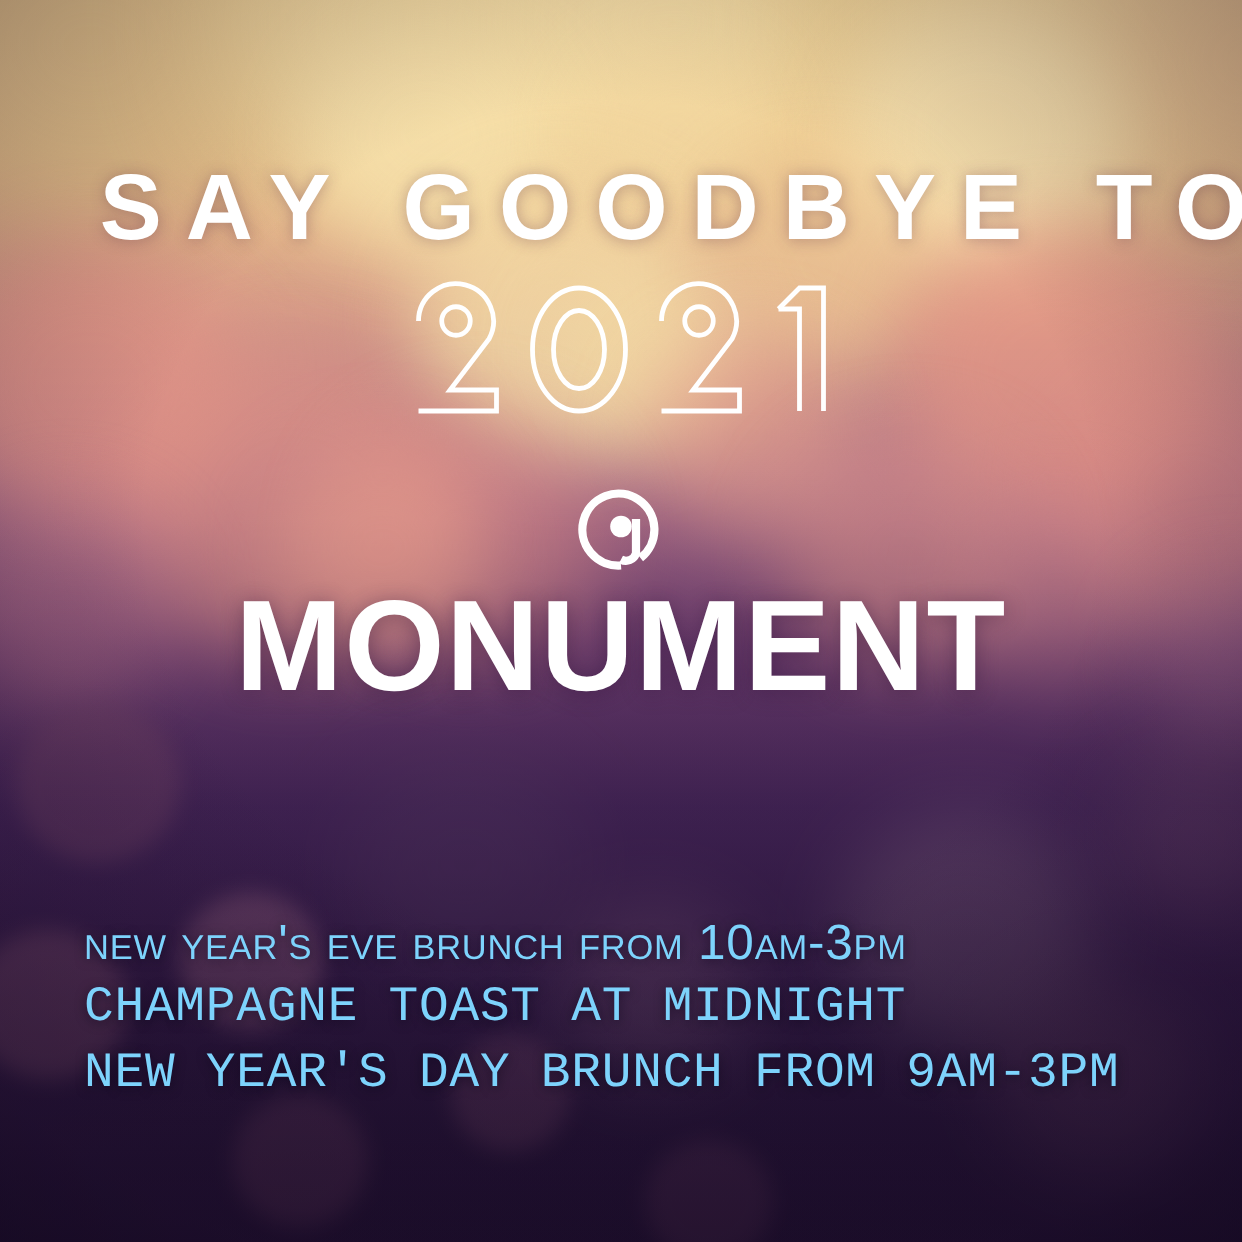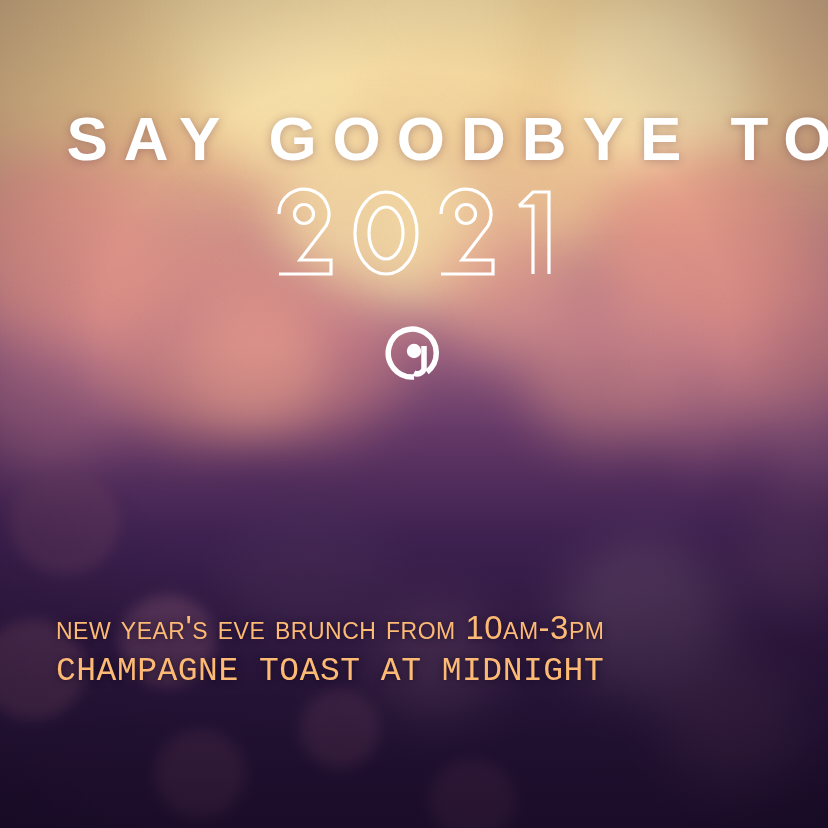--- a/index.html
+++ b/index.html
@@ -119,21 +119,21 @@
     left: 56px;
     top: 606px;
     width: 740px;
   }
   .detail-line {
     font-size: 33px;
     font-weight: 300;
     letter-spacing: 0.5px;
     line-height: 44px;
     white-space: nowrap;
-    color: #fdba74;
+    color: #7dd3fc;
     font-variant: small-caps;
     text-transform: lowercase;
     text-shadow: 0 1px 7px rgba(10,2,20,0.55);
   }
   .detail-line.allcaps {
     font-variant: normal;
     text-transform: uppercase;
     font-family: Liberation Mono, monospace;
   }
 </style>
@@ -227,19 +227,21 @@
     <svg width="62" height="62" viewBox="0 0 62 62">
 
       <path d="M 44 50 A 24 24 0 1 0 31 55" fill="none" stroke="#ffffff" stroke-width="5.5" stroke-linecap="butt"></path>
 
       <circle cx="31" cy="29" r="7.2" fill="#ffffff"></circle>
 
       <path d="M 41 24 L 41 47 A 7 7 0 0 1 31 51" fill="none" stroke="#ffffff" stroke-width="5.5" stroke-linecap="butt"></path>
     </svg>
   </div>
 
+  <div class="txt" id="venue">MONUMENT</div>
 
   <div class="txt" id="details">
     <div class="detail-line">New Year's Eve Brunch from 10am-3pm</div>
     <div class="detail-line allcaps">Champagne toast at midnight</div>
+    <div class="detail-line allcaps">New Year's Day Brunch from 9am-3pm</div>
   </div>
 
 </div>
 
 </body></html>

